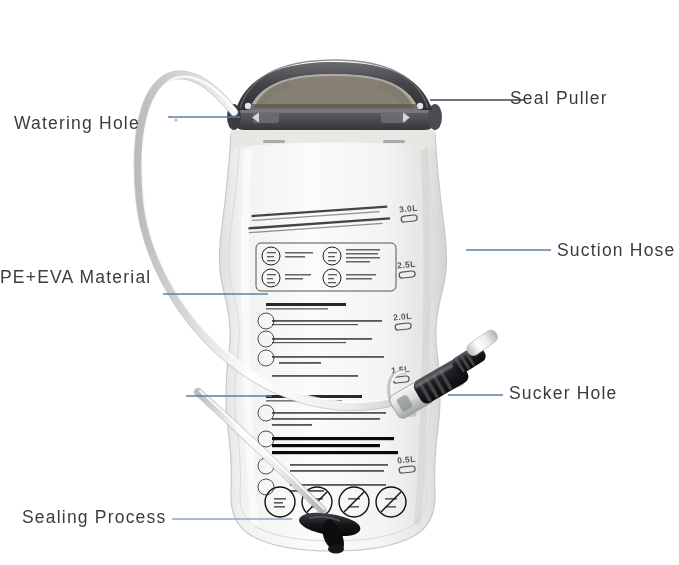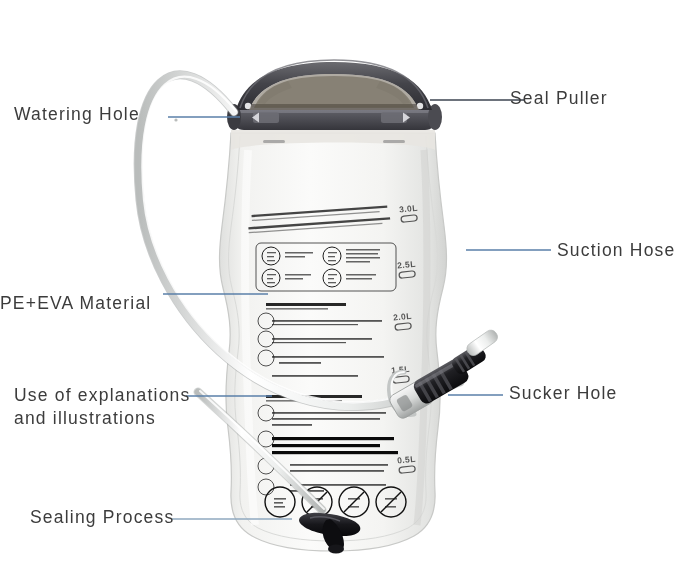--- a/index.html
+++ b/index.html
@@ -363,30 +363,26 @@
       <line x1="168" y1="117" x2="240" y2="117" stroke="#5a7fa8"></line>
       <line x1="163" y1="294" x2="268" y2="294" stroke="#5a7fa8"></line>
       <line x1="186" y1="396" x2="272" y2="396" stroke="#5a7fa8"></line>
       <line x1="172" y1="519" x2="292" y2="519" stroke="#8fa9bf"></line>
       <line x1="430" y1="100" x2="524" y2="100" stroke="#3d4450"></line>
       <line x1="466" y1="250" x2="551" y2="250" stroke="#5a7fa8"></line>
       <line x1="448" y1="395" x2="503" y2="395" stroke="#5a7fa8"></line>
     </g>
   </svg>
 
-  <div class="callout" style="left:14px; top:103px;">Watering Hole</div>
-
-  <div class="callout" style="left:0px; top:292px;">PE+EVA Material</div>
-
-  <div class="callout two-line" style="left:14px; top:384px; width:200px;">
-    <span>Use of explanations</span><br>
-    <span>and illustrations</span>
-  </div>
-
-  <div class="callout" style="left:30px; top:506px;">Sealing Process</div>
+  <div class="callout" style="left:14px; top:112px;">Watering Hole</div>
+
+  <div class="callout" style="left:0px; top:266px;">PE+EVA Material</div>
+
+
+  <div class="callout" style="left:22px; top:506px;">Sealing Process</div>
 
   <div class="callout" style="left:510px; top:87px;text-align:right;">Seal Puller</div>
 
   <div class="callout" style="left:557px; top:239px;">Suction Hose</div>
 
   <div class="callout" style="left:509px; top:382px;">Sucker Hole</div>
 
 </div>
 
 </body></html>

